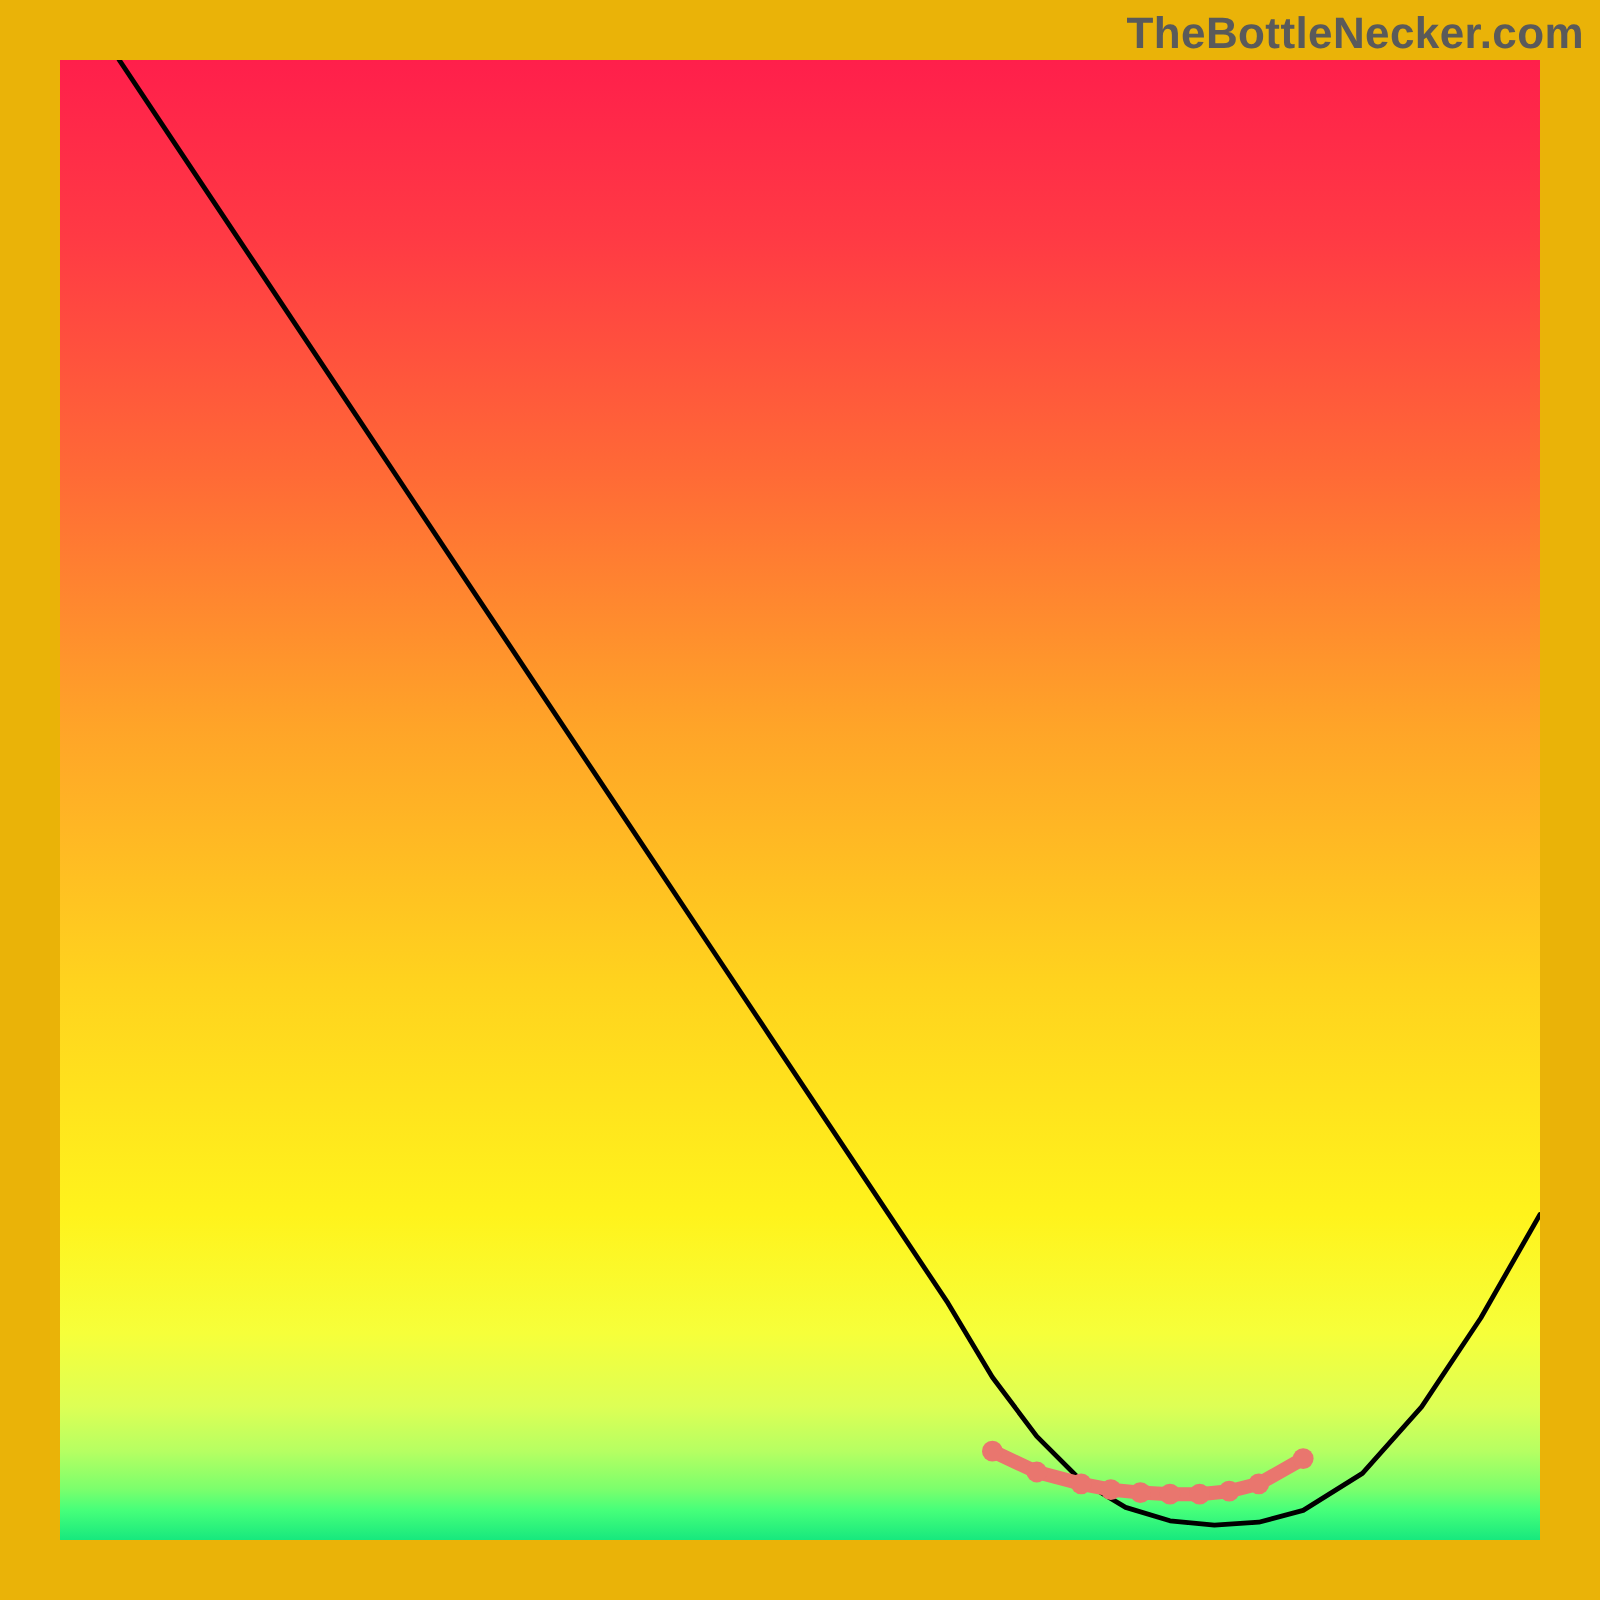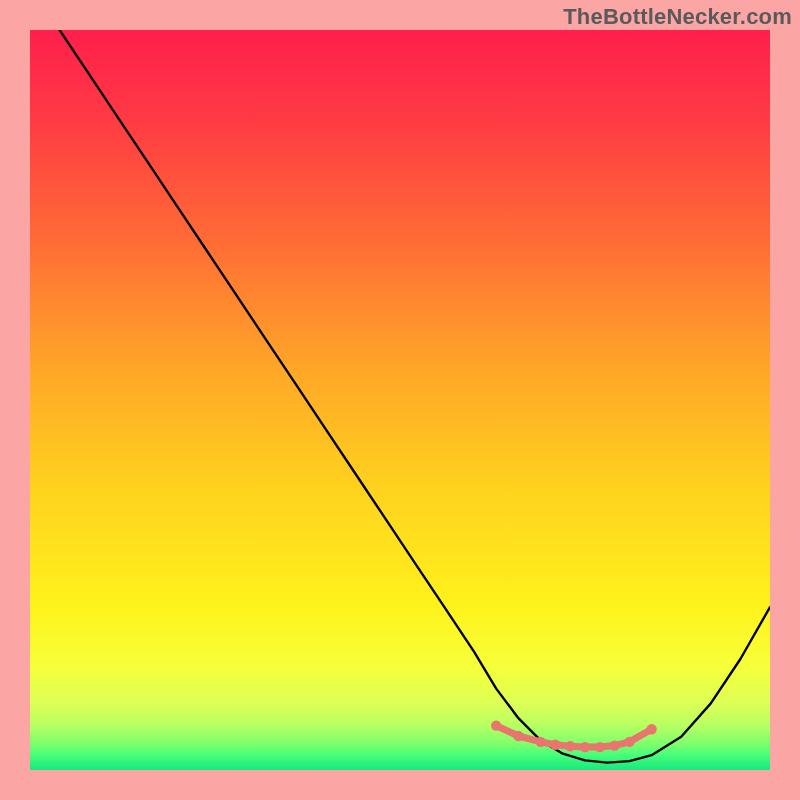--- a/index.html
+++ b/index.html
@@ -1,21 +1,21 @@
 <!DOCTYPE html>
 <html><head>
 <meta charset="utf-8">
 <style>
   * { margin: 0; padding: 0; box-sizing: border-box; }
   html, body { width: 800px; height: 800px; overflow: hidden; background: #000; }
   .frame {
     position: relative;
     width: 800px;
     height: 800px;
-    background: #fca5a5;
+    background: #eab308;
   }
   .watermark {
     position: absolute;
     top: 4px;
     right: 8px;
     font-family: Arial, Helvetica, sans-serif;
     font-size: 22px;
     font-weight: 600;
     color: #5a5a5a;
     letter-spacing: 0.2px;

